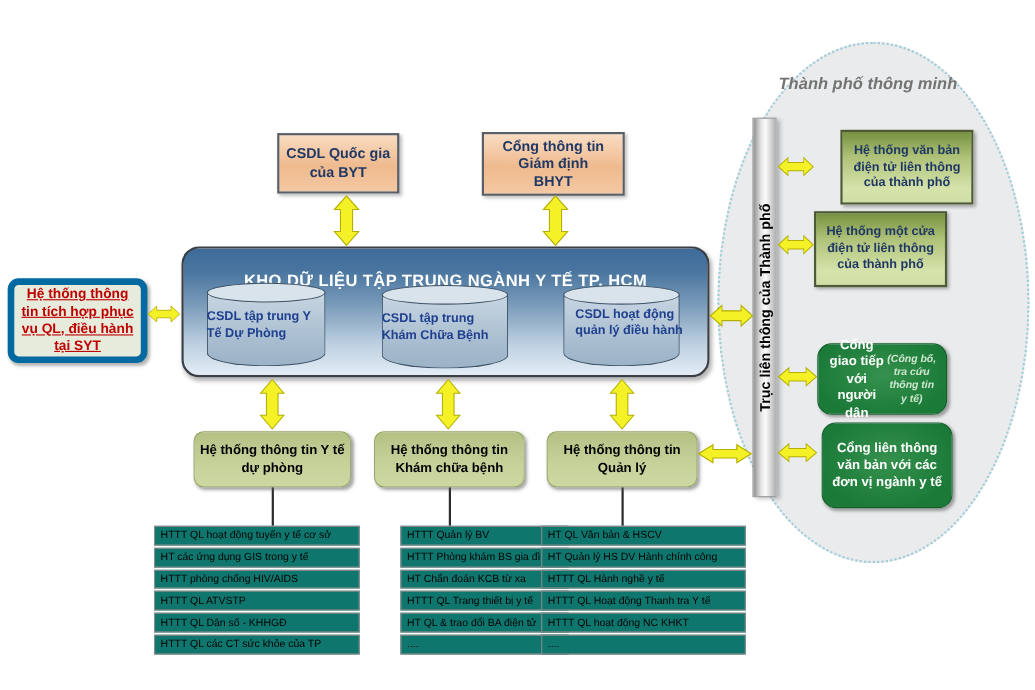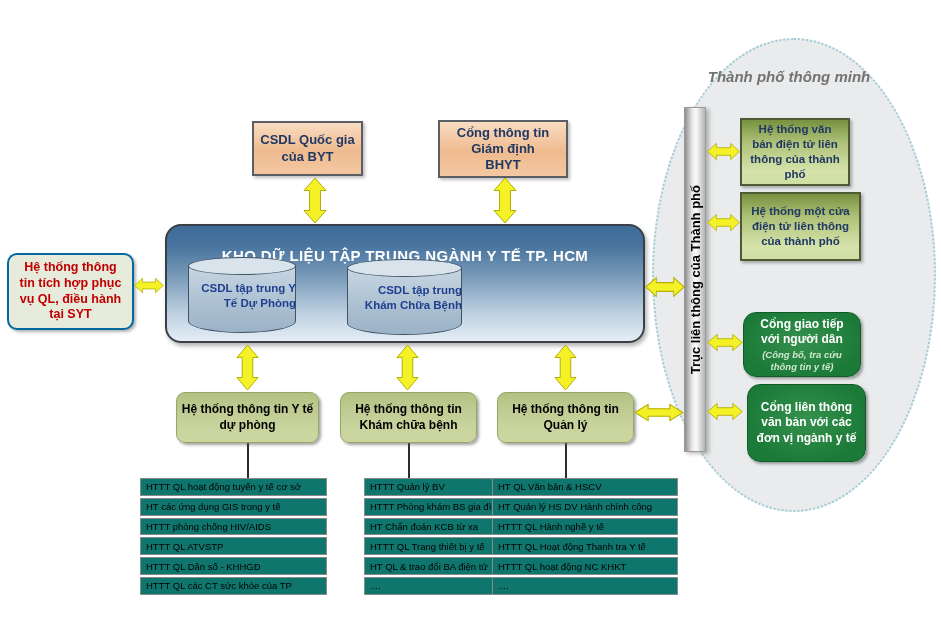--- a/index.html
+++ b/index.html
@@ -52,30 +52,31 @@
     position:absolute;left:0;top:21px;width:100%;text-align:center;
     color:#ffffff;font-weight:bold;font-size:15px;letter-spacing:0.4px;
   }
   .cylinder{z-index:4;}
   .cyl-top{position:absolute;left:0;top:0;width:100%;height:18px;border-radius:50%;
     background:#d9e3ec;border:1.5px solid #3f5366;box-sizing:border-box;z-index:2;}
   .cyl-body{position:absolute;left:0;top:9px;width:100%;bottom:0;
     background:linear-gradient(180deg,#c9d6e2 0%,#aabfd1 60%,#9cb2c6 100%);
     border:1.5px solid #3f5366;border-top:none;box-sizing:border-box;
     border-radius:0 0 50% 50% / 0 0 12px 12px;z-index:1;}
-  .cyl-label{position:absolute;left:0;top:24px;width:100%;text-align:right;z-index:3;
+  .cyl-label{position:absolute;left:0;top:24px;width:100%;text-align:left;z-index:3;
     color:#1f3f8f;font-weight:bold;font-size:11.5px;line-height:1.3;}
 
   
   .left-box{
     left:7px;top:253px;width:127px;height:77px;z-index:3;
-    background:#e7ebdc;border:2px solid #0369a1;border-radius:10px;box-sizing:border-box;
+    background:#e7ebdc;border:6px solid #0369a1;border-radius:10px;box-sizing:border-box;
     display:flex;align-items:center;justify-content:center;text-align:center;
     color:#c00000;font-weight:bold;font-size:12.5px;line-height:1.25;padding:2px 6px;
     box-shadow:2px 2px 3px rgba(0,0,0,0.3);
+    text-decoration:underline;
   }
 
   
   .olive-box{
     background:linear-gradient(180deg,#b4c184 0%,#c7d29b 60%,#ccd7a2 100%);
     border:1px solid #96a464;border-radius:9px;box-sizing:border-box;z-index:3;
     display:flex;align-items:center;justify-content:center;text-align:center;
     color:#000;font-weight:bold;font-size:12px;line-height:1.3;
     box-shadow:2px 2px 3px rgba(90,90,90,0.55);
   }
@@ -85,21 +86,21 @@
     background:linear-gradient(180deg,#76913f 0%,#aec177 35%,#d5e3ab 80%,#cfdfa4 100%);
     border:2px solid #4e5a33;box-sizing:border-box;z-index:3;
     display:flex;align-items:center;justify-content:center;text-align:center;
     color:#203864;font-weight:bold;font-size:11.5px;line-height:1.3;padding:2px 6px;
     box-shadow:2px 2px 3px rgba(0,0,0,0.3);
   }
   
   .dgreen-box{
     background:radial-gradient(ellipse at 50% 45%,#35914d 0%,#1b7a38 75%);
     border:1px solid #0f5c28;border-radius:13px;box-sizing:border-box;z-index:3;
-    display:flex;flex-direction:column;align-items:center;justify-content:center;text-align:center;
+    display:flex;align-items:center;justify-content:center;text-align:center;
     color:#ffffff;font-weight:bold;font-size:12px;line-height:1.3;padding:2px 8px;
     box-shadow:2px 2px 3px rgba(0,0,0,0.35);
   }
   .dgreen-sub{color:#cfe6cf;font-style:italic;font-weight:bold;font-size:9.5px;line-height:1.25;margin-top:1px;}
 
   
   .list-col{display:flex;flex-direction:column;gap:2px;z-index:3;}
   .list-cell{
     background:#0f766e;border:1px solid #8a8a8a;box-sizing:border-box;height:17.8px;
     display:flex;align-items:center;padding:0 5px;
@@ -133,28 +134,33 @@
   <div class="abs cylinder" style="left:188px;top:257px;width:108px;height:76px;">
     <div class="cyl-top"></div>
     <div class="cyl-body"></div>
     <div class="cyl-label">CSDL tập trung Y Tế Dự Phòng</div>
   </div>
   <div class="abs cylinder" style="left:347px;top:259px;width:115px;height:76px;">
     <div class="cyl-top"></div>
     <div class="cyl-body"></div>
     <div class="cyl-label">CSDL tập trung Khám Chữa Bệnh</div>
   </div>
+  <div class="abs cylinder" style="left:512px;top:259px;width:106px;height:74px;">
+    <div class="cyl-top"></div>
+    <div class="cyl-body"></div>
+    <div class="cyl-label" style="padding:0 11px;top:20px;">CSDL hoạt động quản lý điều hành</div>
+  </div>
 
   <div class="abs left-box">Hệ thống thông tin tích hợp phục vụ QL, điều hành tại SYT</div>
 
   <div class="abs olive-box" style="left:176px;top:392px;width:143px;height:51px;">Hệ thống thông tin Y tế dự phòng</div>
   <div class="abs olive-box" style="left:340px;top:392px;width:137px;height:51px;">Hệ thống thông tin Khám chữa bệnh</div>
   <div class="abs olive-box" style="left:497px;top:392px;width:137px;height:51px;">Hệ thống thông tin Quản lý</div>
 
-  <div class="abs lgreen-box" style="left:740px;top:118px;width:110px;height:68px;">Hệ thống văn bản điện tử liên thông của thành phố</div>
+  <div class="abs lgreen-box" style="left:764px;top:118px;width:121px;height:68px;">Hệ thống văn bản điện tử liên thông của thành phố</div>
   <div class="abs lgreen-box" style="left:740px;top:192px;width:121px;height:69px;">Hệ thống một cửa điện tử liên thông của thành phố</div>
 
   <div class="abs dgreen-box" style="left:743px;top:312px;width:118px;height:65px;">
     <span>Cổng giao tiếp với người dân</span>
     <span class="dgreen-sub">(Công bố, tra cứu thông tin y tế)</span>
   </div>
   <div class="abs dgreen-box" style="left:723px;top:384px;width:119px;height:78px;margin-left:24px;">
     <span>Cổng liên thông văn bản với các đơn vị ngành y tế</span>
   </div>
 

